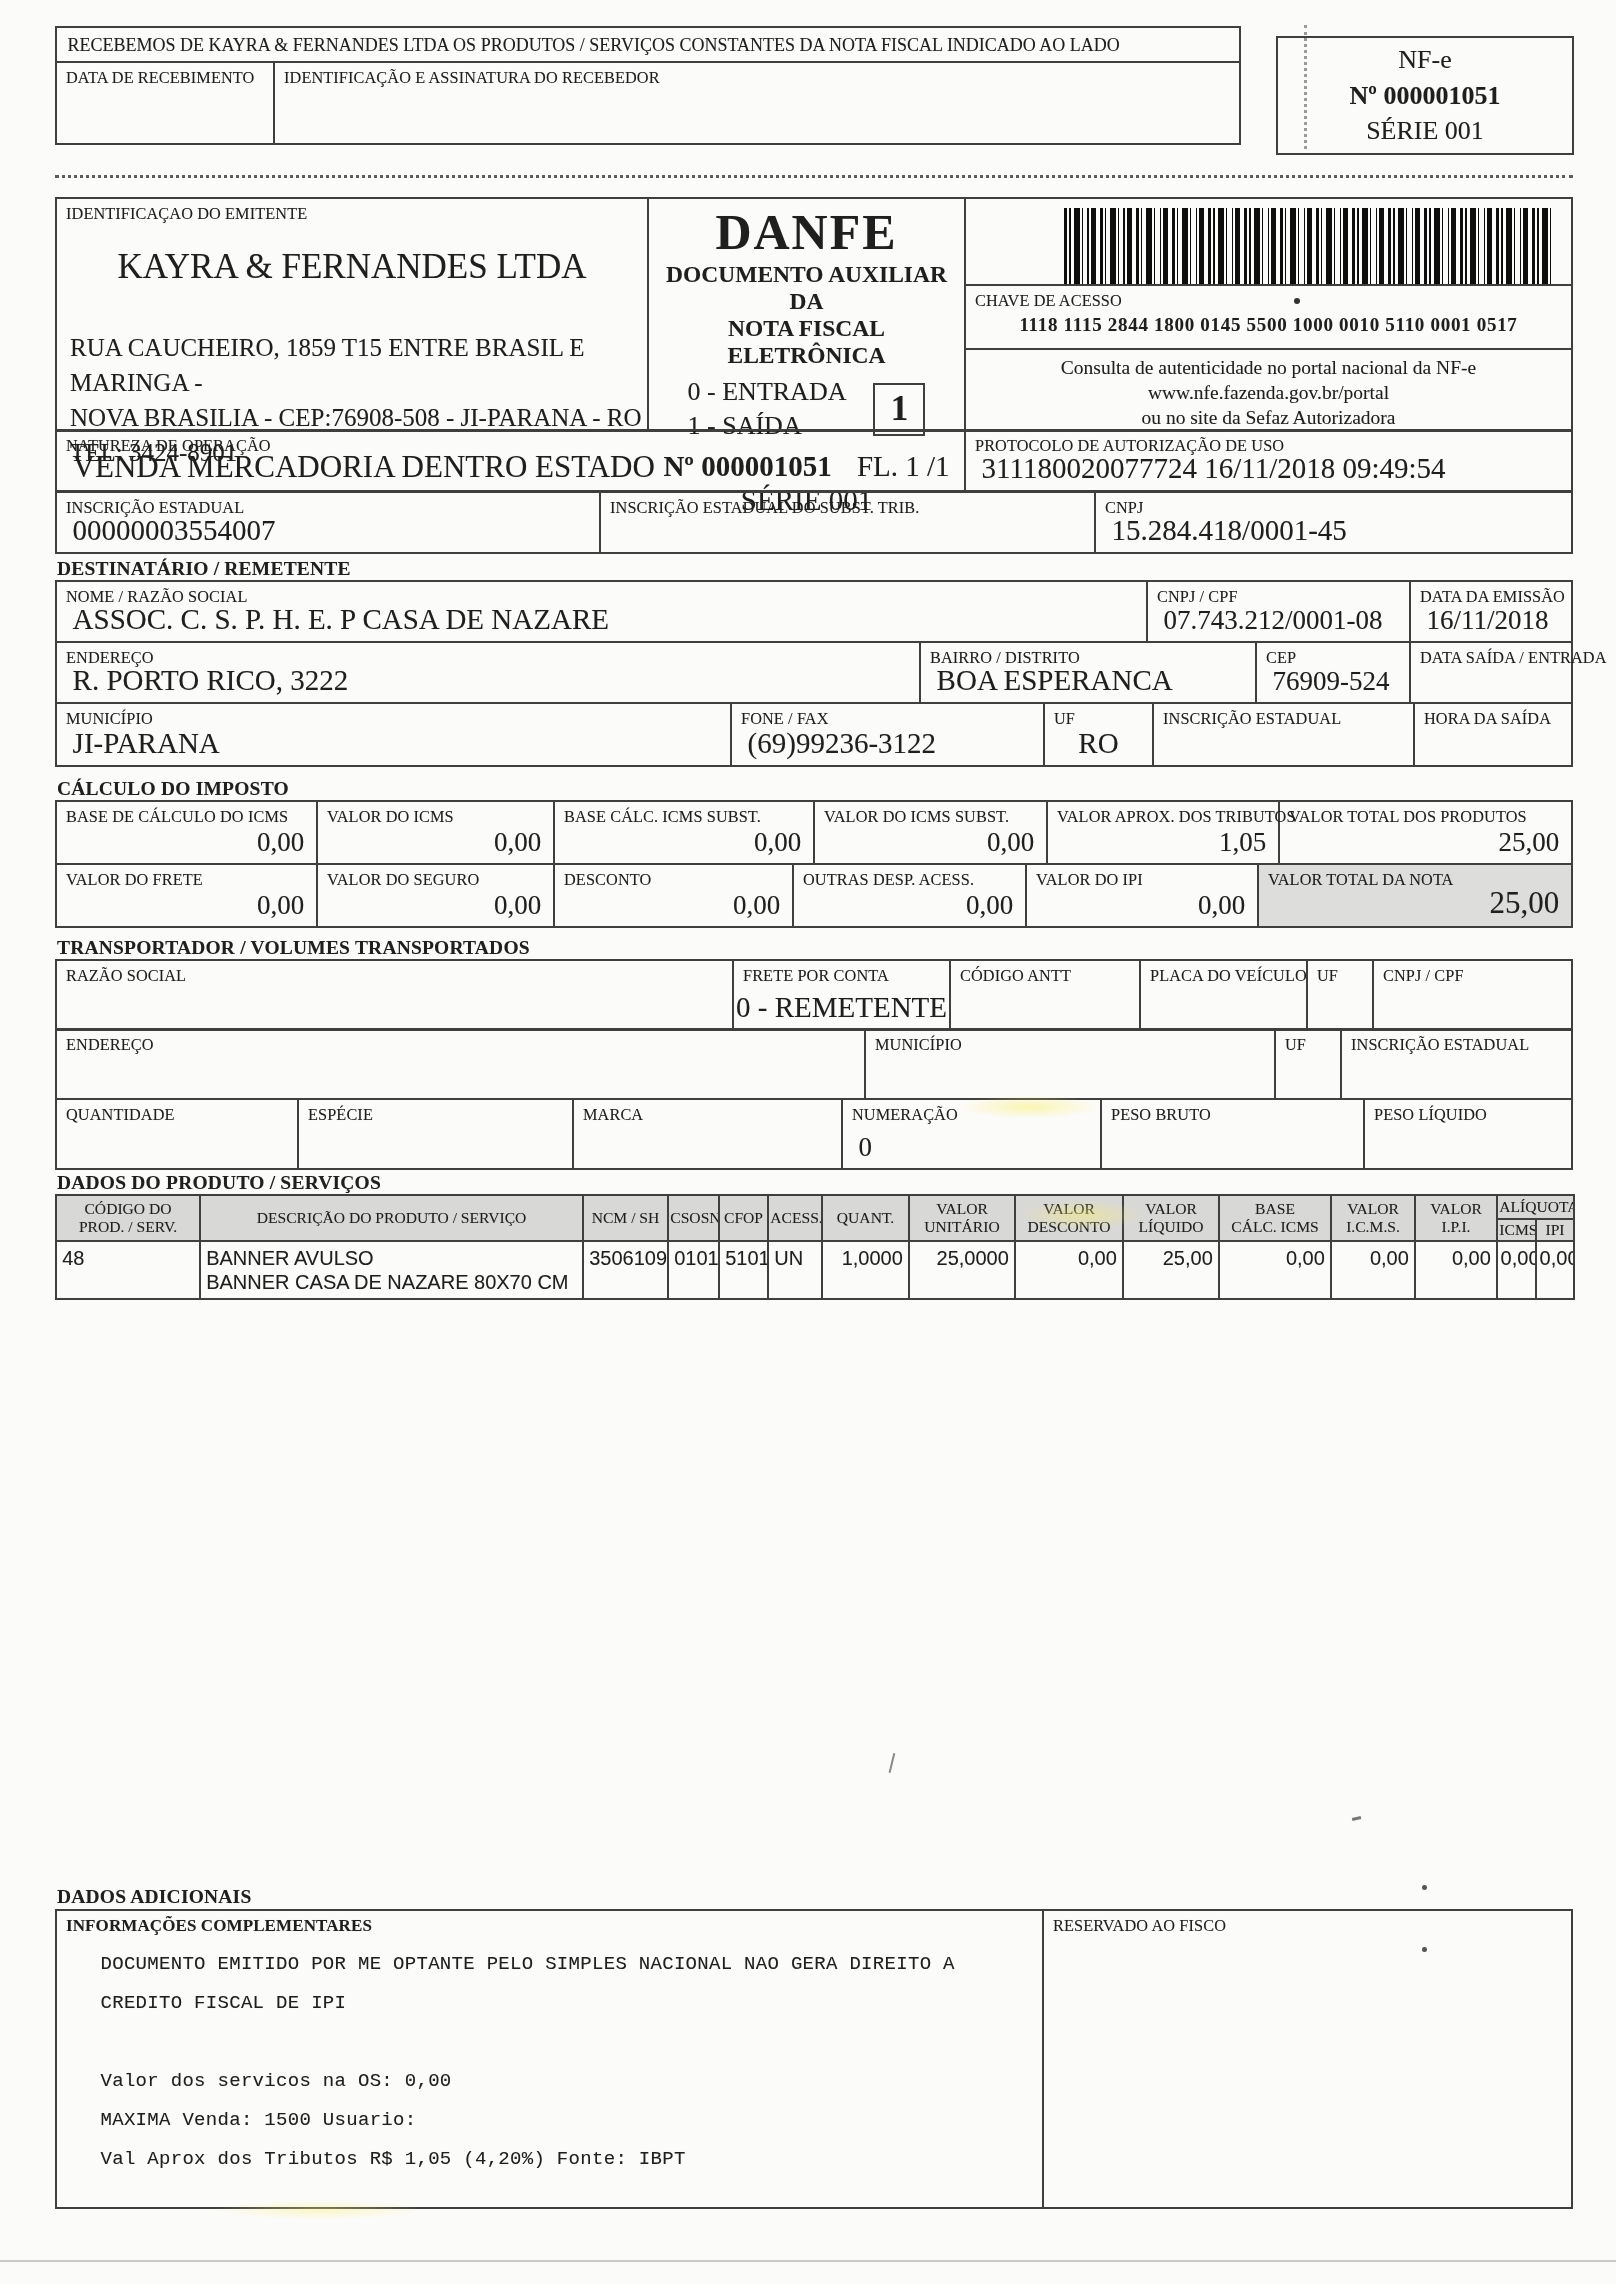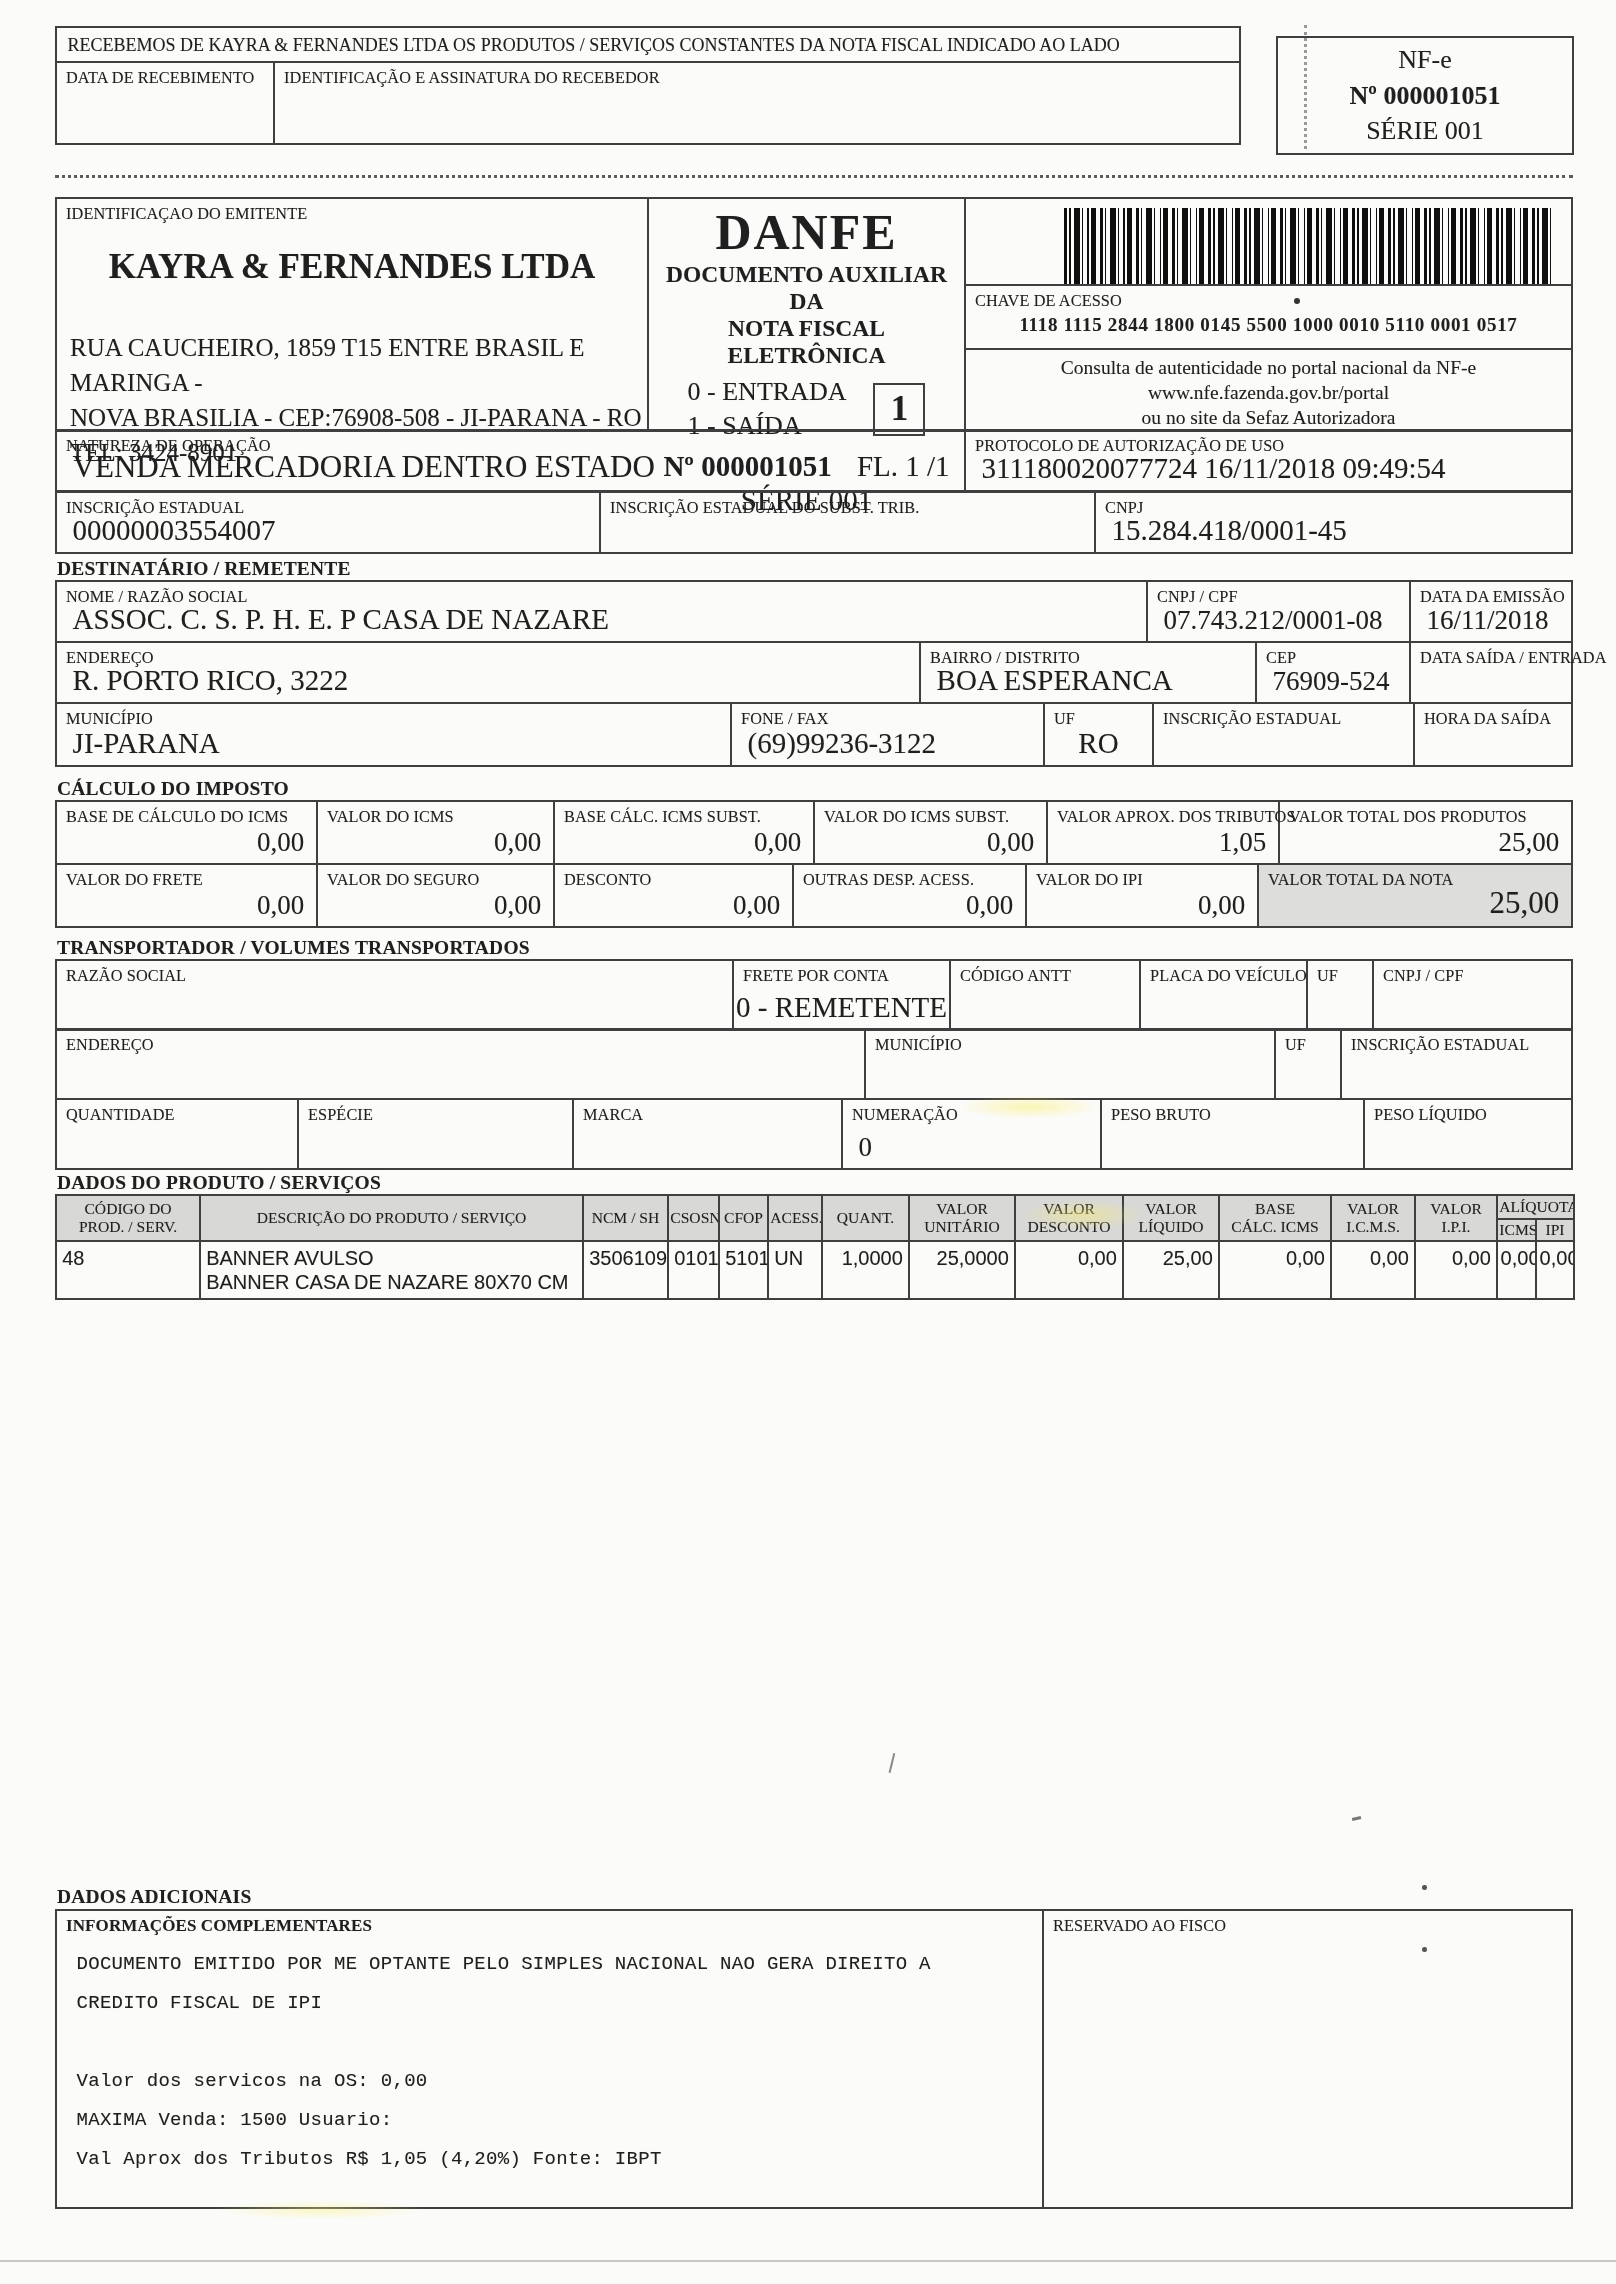--- a/index.html
+++ b/index.html
@@ -33,21 +33,21 @@
   
   .stub-line{font-size:18px; padding:6.5px 0 0 10.4px; white-space:nowrap;}
   .nfe-box{display:flex; flex-direction:column; align-items:center; justify-content:center; gap:5.2px;}
   .nfe-box .l1{font-size:26px;}
   .nfe-box .l2{font-size:26px; font-weight:bold;}
   .nfe-box .l3{font-size:26px;}
 
   .dashed{border-top:3.3px dotted #5d5d5d; height:0;}
 
   
-  .emit-name{font-size:35px; font-weight:bold; text-align:center; margin-top:23.5px;}
+  .emit-name{font-size:35px; font-weight:normal; text-align:center; margin-top:23.5px;}
   .emit-addr{font-size:25px; line-height:35px; margin:43px 0 0 13px;}
   .danfe-title{font-size:50px; font-weight:bold; text-align:center; letter-spacing:2px; margin-top:3.9px;}
   .danfe-sub{font-size:23.5px; font-weight:bold; text-align:center; line-height:27px;}
   .danfe-es{font-size:26px; line-height:34px;}
   .tipo-box{width:52px; height:53px; border:2.6px solid var(--border); display:flex; align-items:center; justify-content:center; font-size:35px; font-weight:bold;}
   .danfe-num{font-size:29px; text-align:center; margin-top:6.5px; white-space:nowrap;}
   .danfe-serie{font-size:29px; text-align:center; margin-top:1.3px;}
   .barcode{height:76px; margin:9px 18px 0 98px;
     background-image:repeating-linear-gradient(90deg,#0e0e0e 0 3.3px,transparent 3.3px 5.2px,#0e0e0e 5.2px 6.5px,transparent 6.5px 10.4px,#0e0e0e 10.4px 15.6px,transparent 15.6px 17.6px,#0e0e0e 17.6px 19px,transparent 19px 23.5px,#0e0e0e 23.5px 25.4px,transparent 25.4px 27px,#0e0e0e 27px 32px,transparent 32px 36px);}
   .chave-val{font-size:19px; font-weight:bold; text-align:center; margin-top:3.9px; letter-spacing:0.7px;}
@@ -450,21 +450,21 @@
         <td class="num" style="padding:3.9px 2.6px;">0,00</td>
       </tr>
     </tbody>
   </table>
 
   <div class="abs sec-title" style="left:57px; top:1886px;">DADOS ADICIONAIS</div>
 
   <div class="abs bordered flex" style="left:55px; top:1909px; width:1518px; height:300px;">
     <div class="fcell brd-r" style="width:987px;">
       <div class="flabel" style="font-weight:bold; font-size:17px;">INFORMAÇÕES COMPLEMENTARES</div>
-      <div style="margin-top:9px;">
+      <div style="margin-top:9px;margin-left:24px;">
         <div class="mono-line">DOCUMENTO EMITIDO POR ME OPTANTE PELO SIMPLES NACIONAL NAO GERA DIREITO A</div>
         <div class="mono-line">CREDITO FISCAL DE IPI</div>
         <div class="mono-line"></div>
         <div class="mono-line">Valor dos servicos na OS: 0,00</div>
         <div class="mono-line">MAXIMA Venda: 1500 Usuario:</div>
         <div class="mono-line">Val Aprox dos Tributos R$ 1,05 (4,20%) Fonte: IBPT</div>
       </div>
     </div>
     <div class="fcell grow">
       <div class="flabel">RESERVADO AO FISCO</div>

